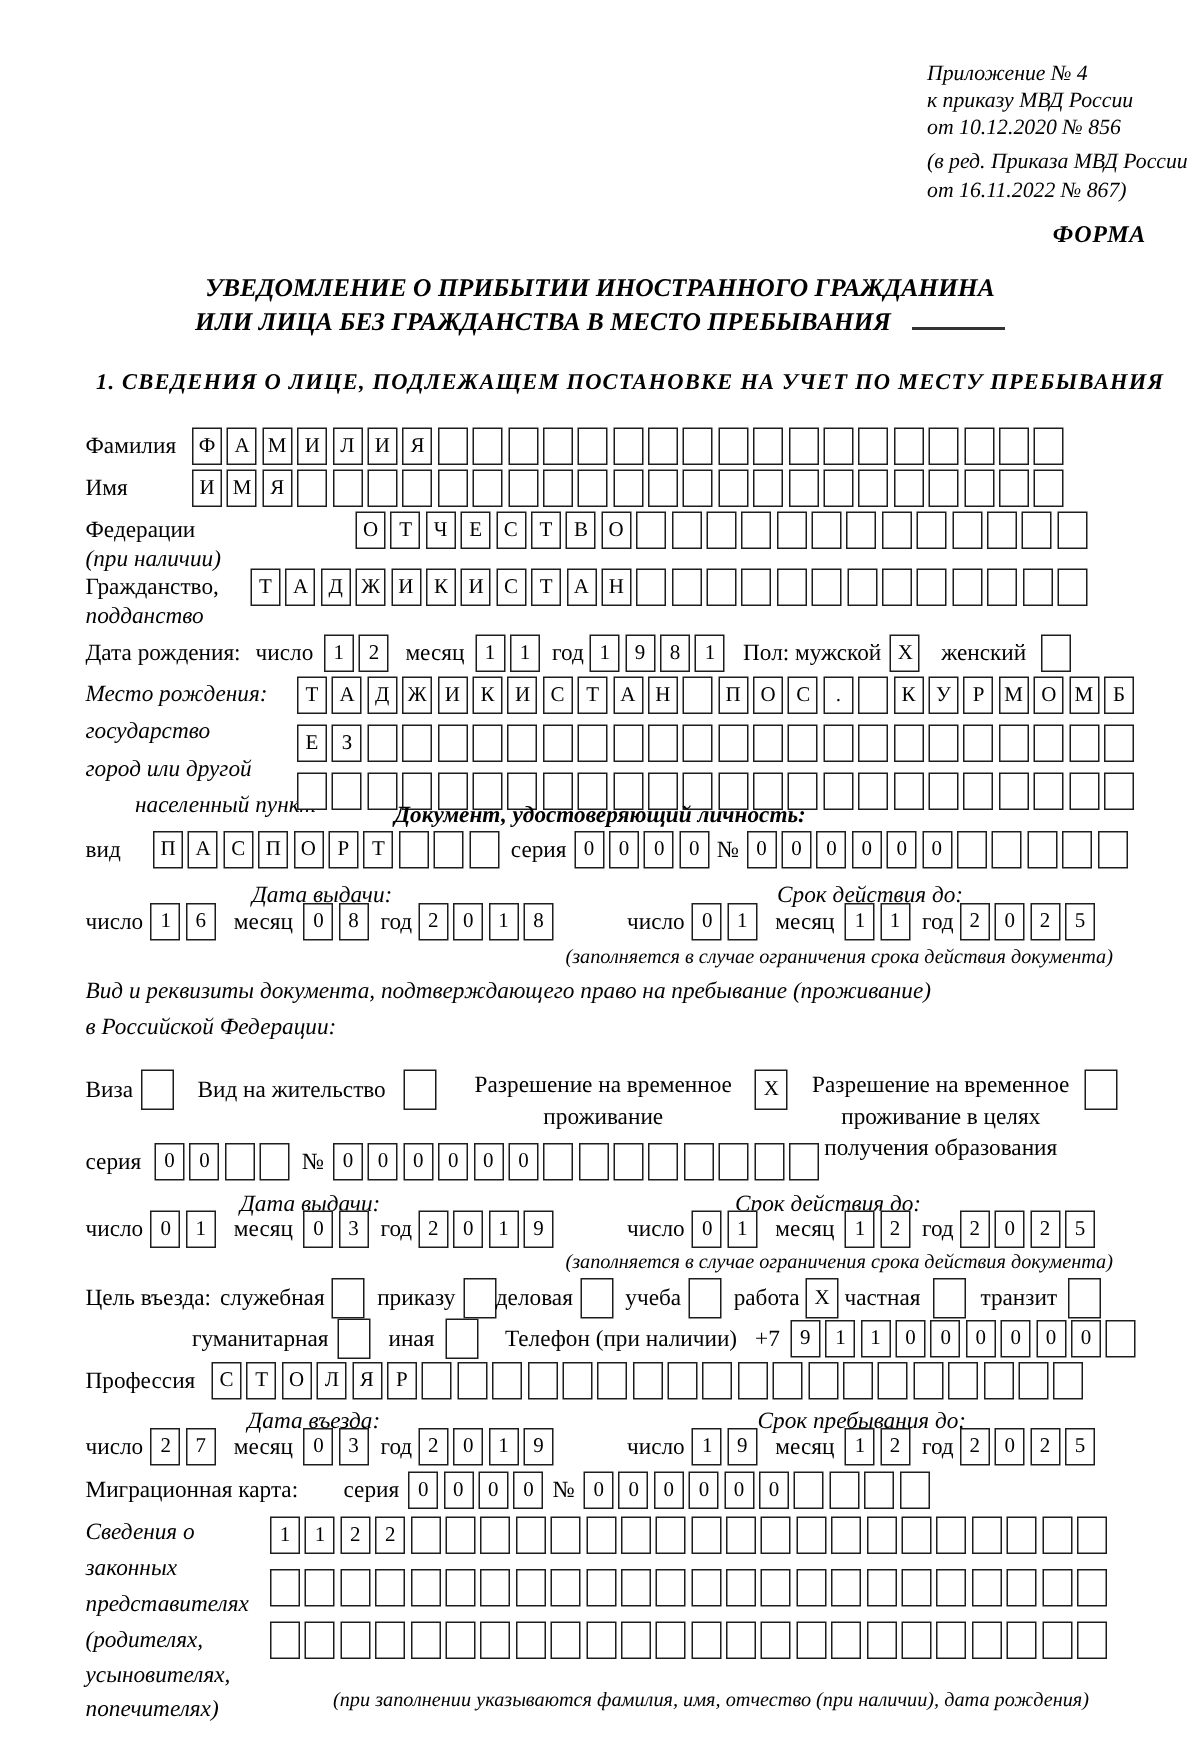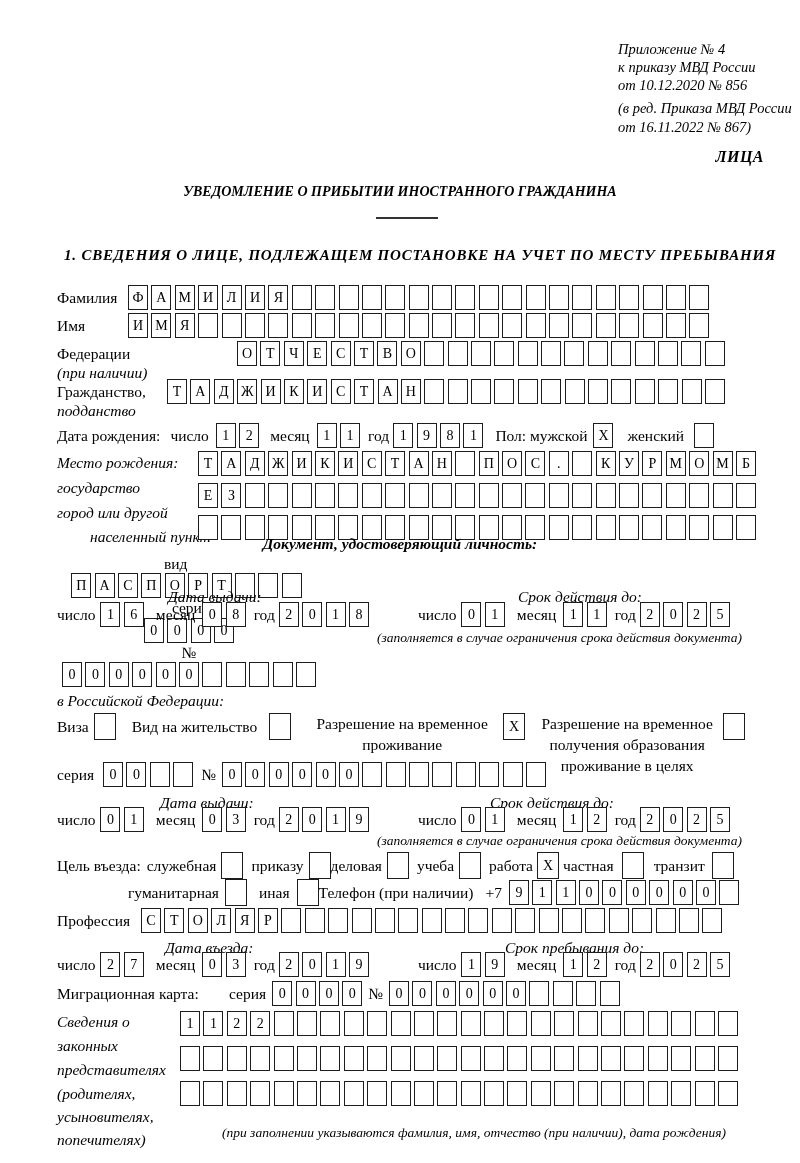--- a/index.html
+++ b/index.html
@@ -21,25 +21,25 @@
 
 <div class="page">
 
   <div class="abs" style="left:618px;top:40px;font-size:14.5px;">
     <div>Приложение № 4</div>
     <div>к приказу МВД России</div>
     <div>от 10.12.2020 № 856</div>
     <div style="margin-top:5px">(в ред. Приказа МВД России</div>
     <div>от 16.11.2022 № 867)</div>
   </div>
-  <div class="abs b" style="top:147px;right:36px;font-size:16px;letter-spacing:0.5px;">ЛИЦА</div>
-
-  <div class="abs b center" style="top:180px;left:0;width:100%;font-size:14px;line-height:23px;">
+  <div class="abs b" style="top:147px;right:36px;font-size:16px;letter-spacing:0.5px;">ФОРМА</div>
+
+  <div class="abs b center" style="top:180px;left:0;width:100%;font-size:17px;line-height:23px;">
     <div>УВЕДОМЛЕНИЕ О ПРИБЫТИИ ИНОСТРАННОГО ГРАЖДАНИНА</div>
-    <div><span class="blank"></span></div>
+    <div><span>ИЛИ ЛИЦА БЕЗ ГРАЖДАНСТВА В МЕСТО ПРЕБЫВАНИЯ</span><span class="blank"></span></div>
   </div>
 
   <div class="abs b" style="top:246px;left:64px;font-size:15px;letter-spacing:0.8px;">1. СВЕДЕНИЯ О ЛИЦЕ, ПОДЛЕЖАЩЕМ ПОСТАНОВКЕ НА УЧЕТ ПО МЕСТУ ПРЕБЫВАНИЯ</div>
 
   <div class="row" style="left:57px;top:285px;">
     <span class="lbl" style="width:71px;">Фамилия</span>
     <span class="cells">
         <span class="cell">Ф</span>
         <span class="cell">А</span>
         <span class="cell">М</span>
@@ -271,21 +271,21 @@
         <span class="cell"></span>
         <span class="cell"></span>
         <span class="cell"></span>
         <span class="cell"></span>
         <span class="cell"></span>
       </span>
   </div>
 
   <div class="abs b center" style="top:534px;left:0;width:100%;">Документ, удостоверяющий личность:</div>
 
-  <div class="row" style="left:57px;top:554px;flex-direction:column;">
+  <div class="row" style="left:57px;top:554px;">
     <span class="lbl" style="width:45px;">вид</span>
     <span class="cells">
         <span class="cell">П</span>
         <span class="cell">А</span>
         <span class="cell">С</span>
         <span class="cell">П</span>
         <span class="cell">О</span>
         <span class="cell">Р</span>
         <span class="cell">Т</span>
         <span class="cell"></span>
@@ -351,42 +351,43 @@
     <span style="margin-left:8px">год</span>
     <span class="cells" style="margin-left:4px">
         <span class="cell">2</span>
         <span class="cell">0</span>
         <span class="cell">2</span>
         <span class="cell">5</span>
       </span>
   </div>
   <div class="abs note" style="top:630px;right:58px;">(заполняется в случае ограничения срока действия документа)</div>
 
-  <div class="abs" style="left:57px;top:675px;margin-top:16px;">в Российской Федерации:</div>
+  <div class="abs" style="left:57px;top:651px;">Вид и реквизиты документа, подтверждающего право на пребывание (проживание)</div>
+  <div class="abs" style="left:57px;top:675px;">в Российской Федерации:</div>
 
   <div class="row" style="left:57px;top:697px;align-items:flex-start;line-height:21px;margin-top:16px;">
     <span style="padding-top:3px">Виза</span>
     <span class="cells cbx" style="margin-left:5px">
         <span class="cell"></span>
       </span>
     <span style="margin-left:16px;padding-top:3px">Вид на жительство</span>
     <span class="cells cbx" style="margin-left:12px">
         <span class="cell"></span>
       </span>
     <div class="center" style="margin-left:16px;width:190px;">
       <div>Разрешение на временное</div>
       <div>проживание</div>
     </div>
     <span class="cells cbx" style="margin-left:6px">
         <span class="cell">X</span>
       </span>
     <div class="center" style="margin-left:12px;width:180px;">
       <div>Разрешение на временное</div>
+      <div>проживание в целях</div>
       <div>получения образования</div>
-      <div>проживание в целях</div>
     </div>
     <span class="cells cbx" style="margin-left:6px">
         <span class="cell"></span>
       </span>
   </div>
 
   <div class="row" style="left:57px;top:762px;">
     <span class="lbl" style="width:46px;">серия</span>
     <span class="cells">
         <span class="cell">0</span>
@@ -490,21 +491,21 @@
 
   <div class="row" style="left:128px;top:879px;">
     <span>гуманитарная</span>
     <span class="cells cbx" style="margin-left:6px">
         <span class="cell"></span>
       </span>
     <span style="margin-left:12px">иная</span>
     <span class="cells cbx" style="margin-left:7px">
         <span class="cell"></span>
       </span>
-    <span style="">Телефон (при наличии)</span>
+    <span style="margin-left:18px">Телефон (при наличии)</span>
     <span style="margin-left:12px">+7</span>
     <span class="cells" style="margin-left:7px">
         <span class="cell">9</span>
         <span class="cell">1</span>
         <span class="cell">1</span>
         <span class="cell">0</span>
         <span class="cell">0</span>
         <span class="cell">0</span>
         <span class="cell">0</span>
         <span class="cell">0</span>

